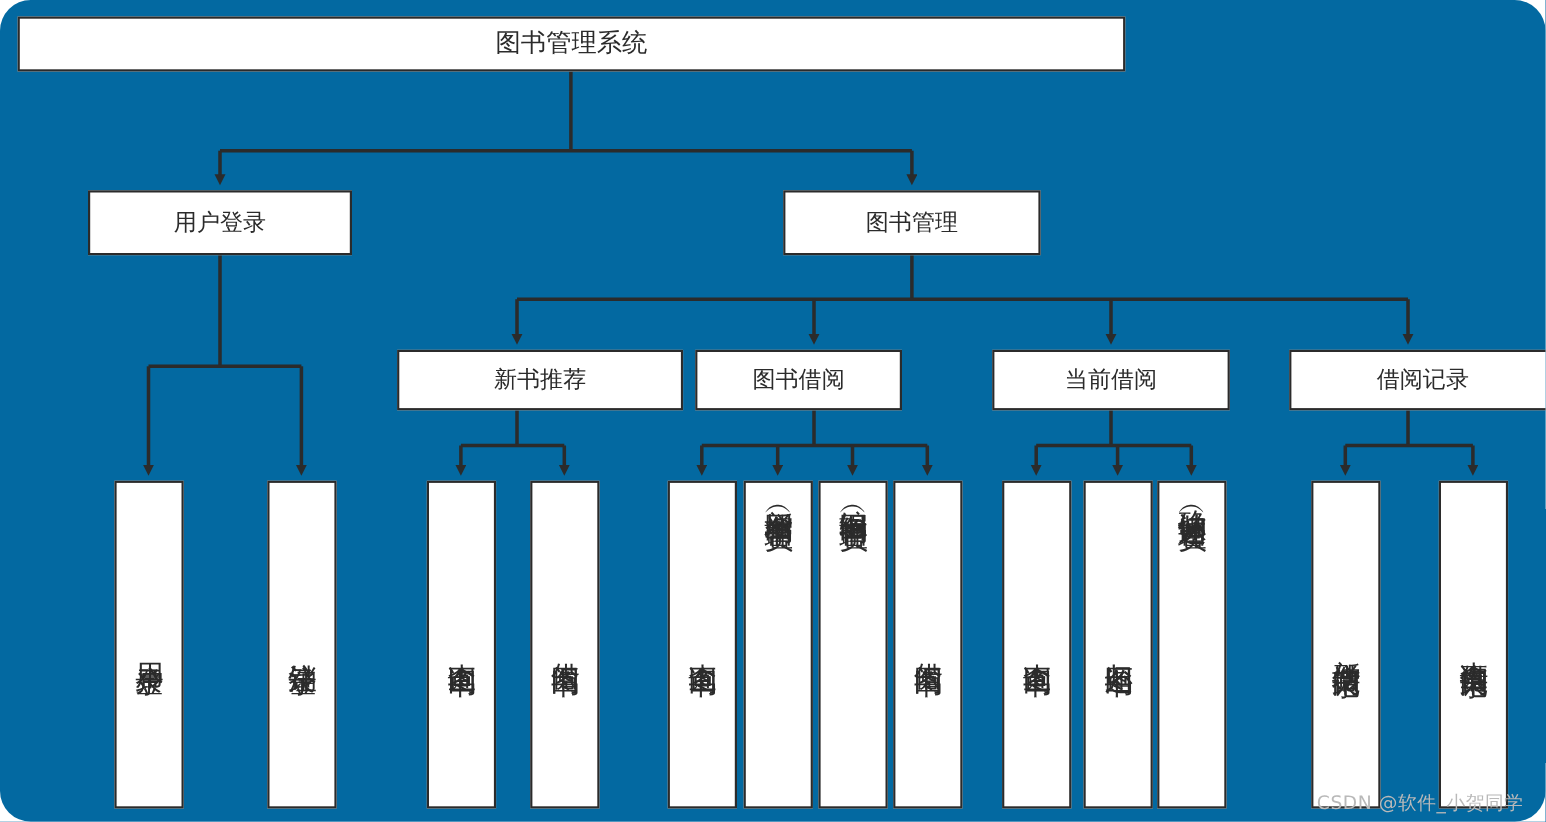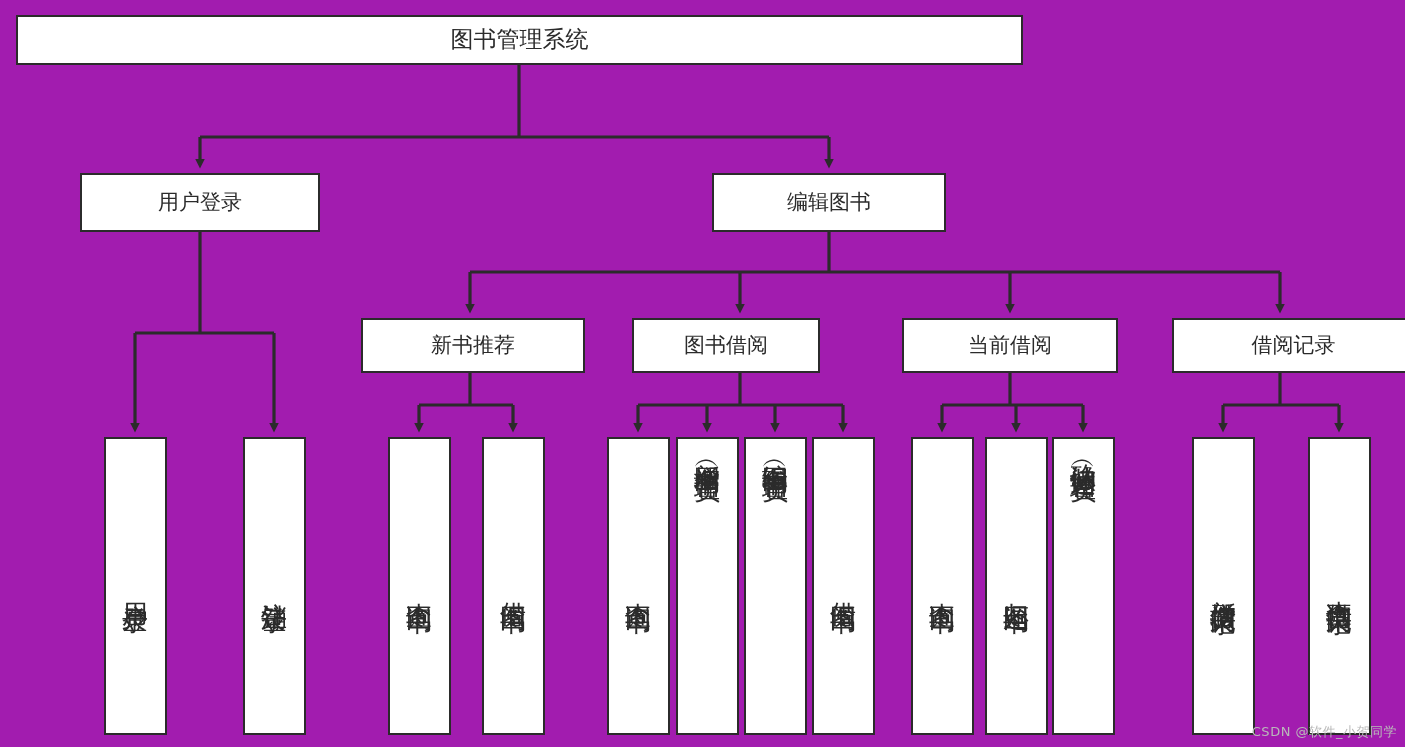--- a/index.html
+++ b/index.html
@@ -52,32 +52,32 @@
     letter-spacing:2px;
     line-height:1;
     white-space:nowrap;
   }
   
   .n-leaf.short{align-items:center;padding-top:0;}
 
   
   #watermark{
     position:absolute;
-    right:8px;bottom:6px;
-    font-size:13px;
+    right:20px;bottom:6px;
+    font-size:17px;
     color:#b9b9b9;
     letter-spacing:.5px;
     z-index:5;
     white-space:nowrap;
   }
 </style>
 </head>
 <body>
 
-<div id="diagram" style="background: #a21caf;">
+<div id="diagram" style="background: #0369a1; border-radius: 28px;">
 
   <svg id="wires" viewBox="0 0 1405 747" xmlns="http://www.w3.org/2000/svg">
     <defs>
       <marker id="arw" markerWidth="11" markerHeight="11" refX="1.5" refY="5" orient="auto" markerUnits="userSpaceOnUse">
         <path d="M0,0 L0,10 L10,5 z" fill="#2b2b2b"></path>
       </marker>
     </defs>
     <g stroke="#2b2b2b" stroke-width="3.2" fill="none" shape-rendering="geometricPrecision">
 
       <path d="M519,65 L519,137"></path>
@@ -123,24 +123,24 @@
   </svg>
 
   <div class="node n-root" id="node-root" style="left: 16px; top: 15px; width: 1007px; height: 50px; border-color: rgb(43, 43, 43); background: rgb(255, 255, 255); color: rgb(43, 43, 43);">
     <span class="lbl">图书管理系统</span>
   </div>
 
   <div class="node n-mid" id="node-l2-0" style="left: 80px; top: 173px; width: 240px; height: 59px; border-color: rgb(43, 43, 43); background: rgb(255, 255, 255); color: rgb(43, 43, 43);">
     <span class="lbl">用户登录</span>
   </div>
   <div class="node n-mid" id="node-l2-1" style="left: 712px; top: 173px; width: 234px; height: 59px; border-color: rgb(43, 43, 43); background: rgb(255, 255, 255); color: rgb(43, 43, 43);">
-    <span class="lbl">编辑图书</span>
+    <span class="lbl">图书管理</span>
   </div>
 
-  <div class="node n-mid" id="node-l3-0" style="left: 361px; top: 318px; width: 224px; height: 55px; border-color: rgb(43, 43, 43); background: rgb(255, 255, 255); color: rgb(43, 43, 43); text-align: center;">
+  <div class="node n-mid" id="node-l3-0" style="left: 361px; top: 318px; width: 260px; height: 55px; border-color: rgb(43, 43, 43); background: rgb(255, 255, 255); color: rgb(43, 43, 43); text-align: center;">
     <span class="lbl">新书推荐</span>
   </div>
   <div class="node n-mid" id="node-l3-1" style="left: 632px; top: 318px; width: 188px; height: 55px; border-color: rgb(43, 43, 43); background: rgb(255, 255, 255); color: rgb(43, 43, 43);">
     <span class="lbl">图书借阅</span>
   </div>
   <div class="node n-mid" id="node-l3-2" style="left: 902px; top: 318px; width: 216px; height: 55px; border-color: rgb(43, 43, 43); background: rgb(255, 255, 255); color: rgb(43, 43, 43);">
     <span class="lbl">当前借阅</span>
   </div>
   <div class="node n-mid" id="node-l3-3" style="left: 1172px; top: 318px; width: 243px; height: 55px; border-color: rgb(43, 43, 43); background: rgb(255, 255, 255); color: rgb(43, 43, 43);">
     <span class="lbl">借阅记录</span>

